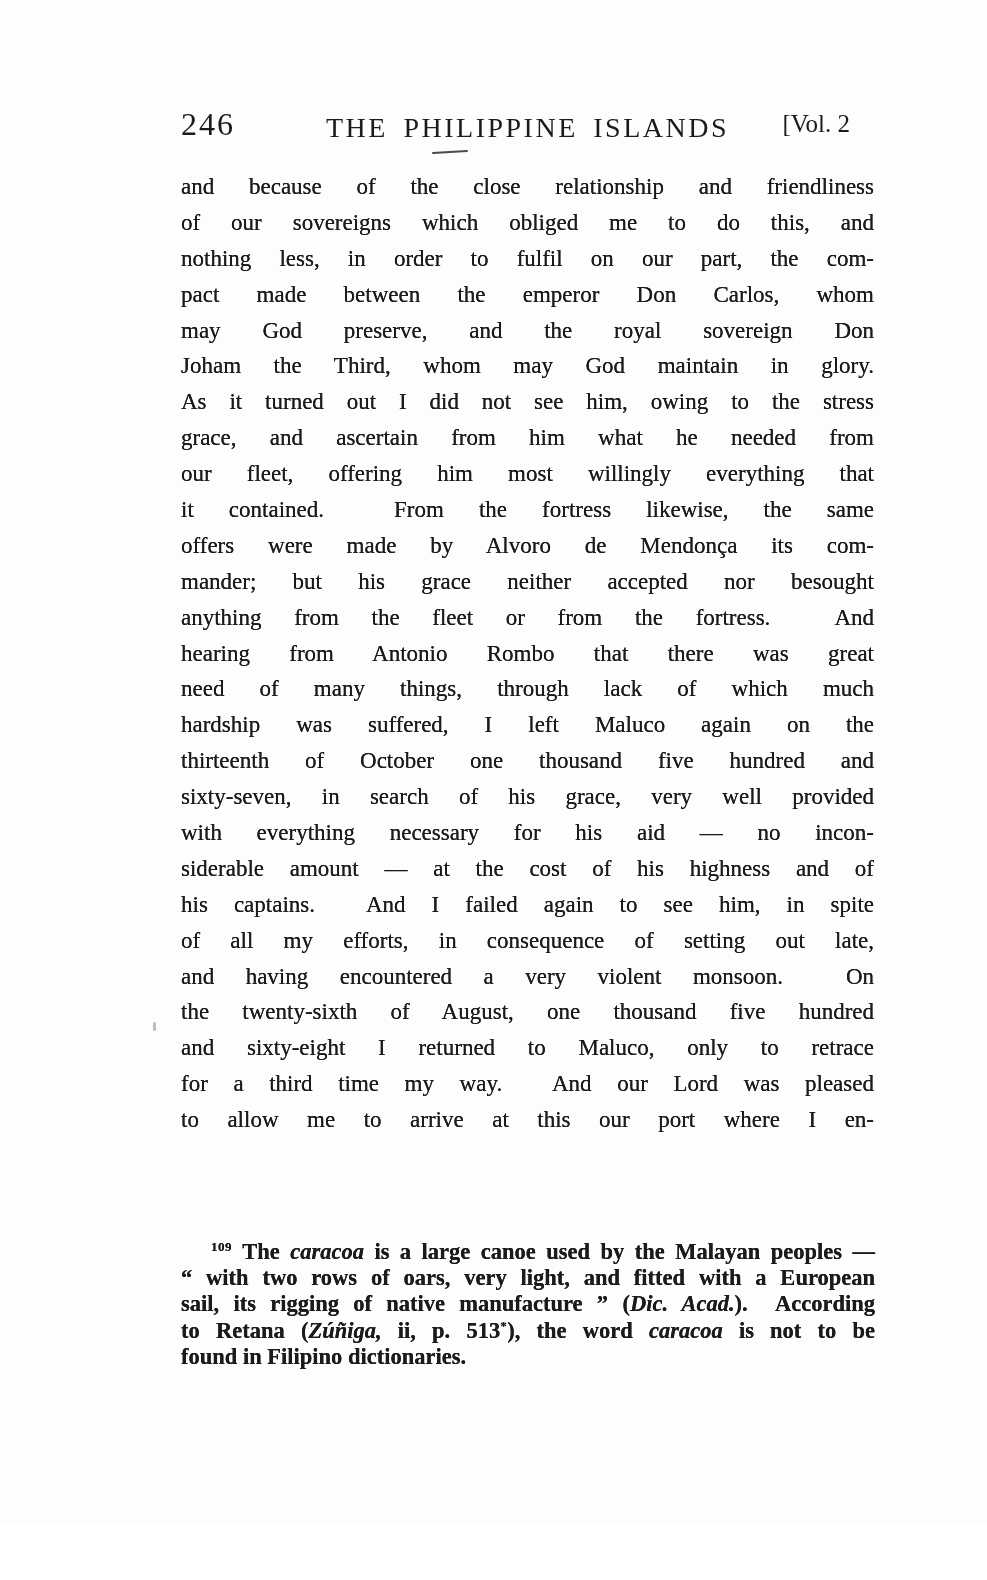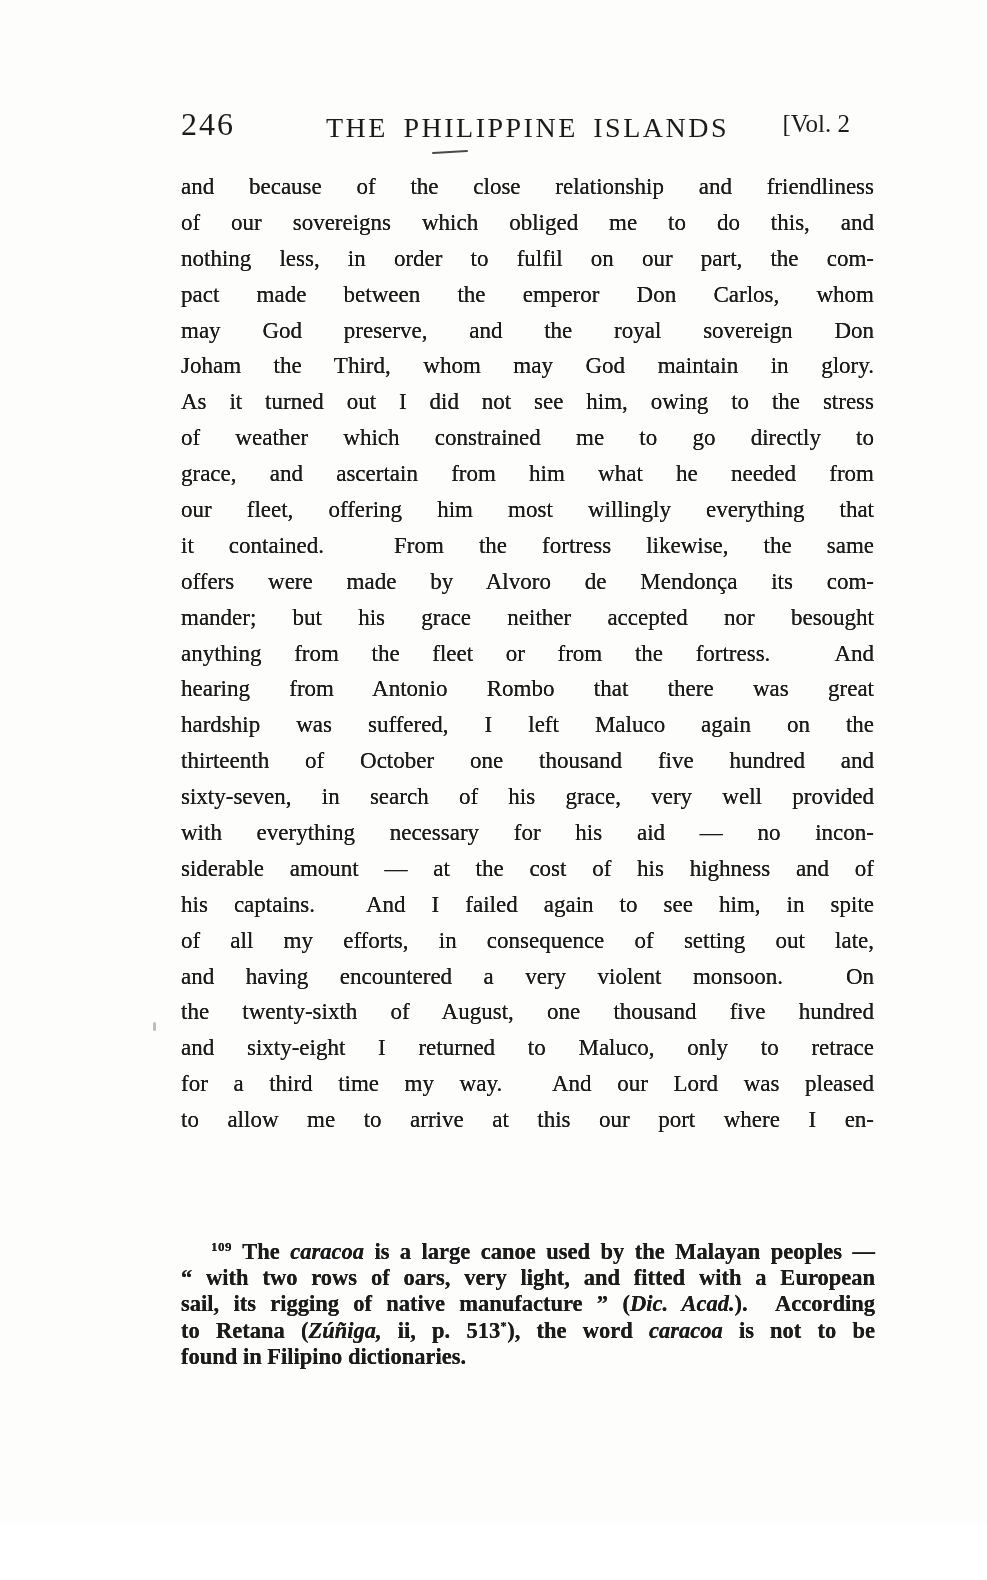--- a/index.html
+++ b/index.html
@@ -119,28 +119,28 @@
   <div class="speck-artifact"></div>
 
   <div class="body-text">
       <div class="line"><span>and because of the close relationship and friendliness</span></div>
       <div class="line"><span>of our sovereigns which obliged me to do this, and</span></div>
       <div class="line"><span>nothing less, in order to fulfil on our part, the com-</span></div>
       <div class="line"><span>pact made between the emperor Don Carlos, whom</span></div>
       <div class="line"><span>may God preserve, and the royal sovereign Don</span></div>
       <div class="line"><span>Joham the Third, whom may God maintain in glory.</span></div>
       <div class="line"><span>As it turned out I did not see him, owing to the stress</span></div>
-      <div class="line"><span>of weather which constrained me to go directly to</span></div>
       <div class="line"><span>grace, and ascertain from him what he needed from</span></div>
       <div class="line"><span>our fleet, offering him most willingly everything that</span></div>
       <div class="line"><span>it contained.&nbsp; From the fortress likewise, the same</span></div>
       <div class="line"><span>offers were made by Alvoro de Mendonça its com-</span></div>
       <div class="line"><span>mander; but his grace neither accepted nor besought</span></div>
       <div class="line"><span>anything from the fleet or from the fortress.&nbsp; And</span></div>
       <div class="line"><span>hearing from Antonio Rombo that there was great</span></div>
+      <div class="line"><span>need of many things, through lack of which much</span></div>
       <div class="line"><span>hardship was suffered, I left Maluco again on the</span></div>
       <div class="line"><span>thirteenth of October one thousand five hundred and</span></div>
       <div class="line"><span>sixty-seven, in search of his grace, very well provided</span></div>
       <div class="line"><span>with everything necessary for his aid — no incon-</span></div>
       <div class="line"><span>siderable amount — at the cost of his highness and of</span></div>
       <div class="line"><span>his captains.&nbsp; And I failed again to see him, in spite</span></div>
       <div class="line"><span>of all my efforts, in consequence of setting out late,</span></div>
       <div class="line"><span>and having encountered a very violent monsoon.&nbsp; On</span></div>
       <div class="line"><span>the twenty-sixth of August, one thousand five hundred</span></div>
       <div class="line"><span>and sixty-eight I returned to Maluco, only to retrace</span></div>

